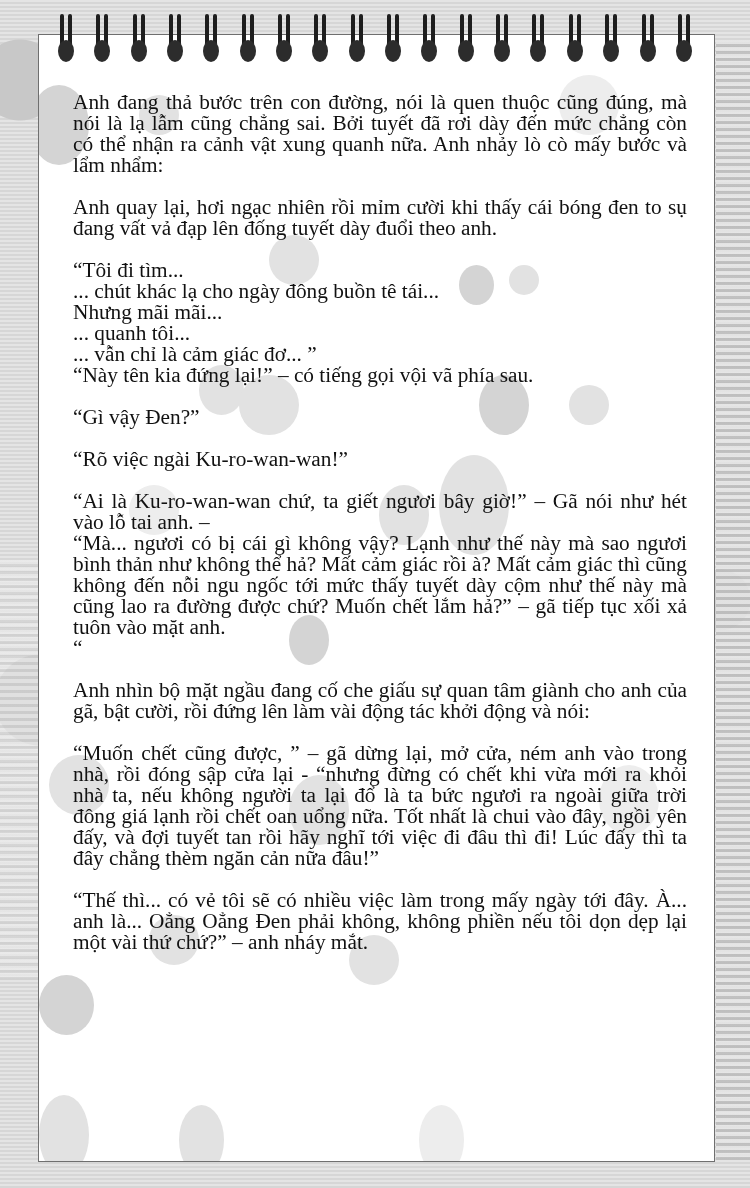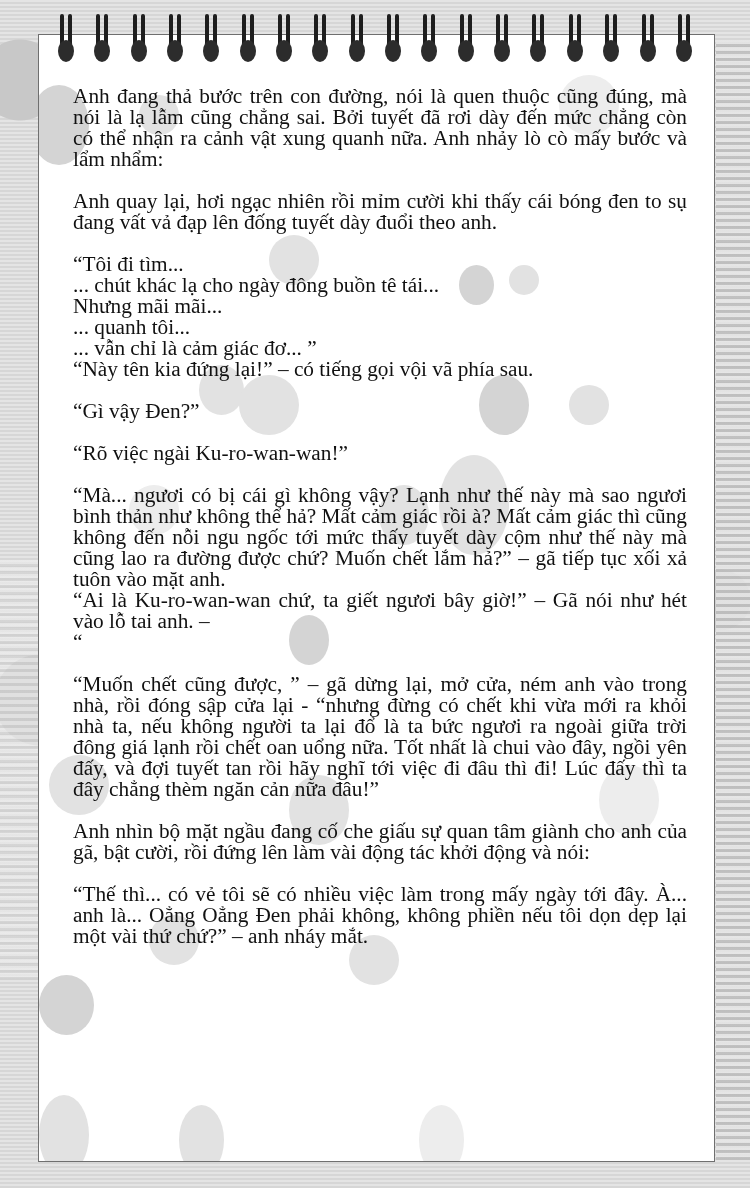--- a/index.html
+++ b/index.html
@@ -34,21 +34,21 @@
     .rings {
       position: absolute; left: 58px; top: 14px; width: 634px; height: 50px;
       display: flex; justify-content: space-between; z-index: 5;
     }
     .ring { position: relative; width: 16px; height: 50px; }
     .ring .prong { position: absolute; top: 0; width: 4px; height: 36px; background: #1e1e1e; border-radius: 2px; }
     .ring .prong.a { left: 2px; }
     .ring .prong.b { left: 10px; }
     .ring .hole { position: absolute; left: 0; top: 26px; width: 16px; height: 22px; border-radius: 50%; background: #2c2c2c; }
     .text {
-      position: absolute; left: 73px; top: 86px; width: 614px;
+      position: absolute; left: 73px; top: 92px; width: 614px;
       font-size: 21.3px; line-height: 21px; color: #111;
       text-align: justify; z-index: 3;
     }
     .text p { margin: 0 0 21px 0; }
     .text .line { display: block; }
   </style>
 </head>
 <body>
 
 <div class="left-strip"></div>
@@ -180,20 +180,20 @@
     <span class="line">“Tôi đi tìm...</span>
     <span class="line">... chút khác lạ cho ngày đông buồn tê tái...</span>
     <span class="line">Nhưng mãi mãi...</span>
     <span class="line">... quanh tôi...</span>
     <span class="line">... vẫn chỉ là cảm giác đơ... ”</span>
     <span class="line">“Này tên kia đứng lại!” – có tiếng gọi vội vã phía sau.</span>
   </p>
   <p>“Gì vậy Đen?”</p>
   <p>“Rõ việc ngài Ku-ro-wan-wan!”</p>
   <p>
+    <span class="line">“Ai là Ku-ro-wan-wan chứ, ta giết ngươi bây giờ!” – Gã nói như hét vào lỗ tai anh. –</span>
     <span class="line">“Mà... ngươi có bị cái gì không vậy? Lạnh như thế này mà sao ngươi bình thản như không thể hả? Mất cảm giác rồi à? Mất cảm giác thì cũng không đến nỗi ngu ngốc tới mức thấy tuyết dày cộm như thế này mà cũng lao ra đường được chứ? Muốn chết lắm hả?” – gã tiếp tục xối xả tuôn vào mặt anh.</span>
-    <span class="line">“Ai là Ku-ro-wan-wan chứ, ta giết ngươi bây giờ!” – Gã nói như hét vào lỗ tai anh. –</span>
     <span class="line">“</span>
   </p>
+  <p>Anh nhìn bộ mặt ngầu đang cố che giấu sự quan tâm giành cho anh của gã, bật cười, rồi đứng lên làm vài động tác khởi động và nói:</p>
   <p>“Muốn chết cũng được, ” – gã dừng lại, mở cửa, ném anh vào trong nhà, rồi đóng sập cửa lại - “nhưng đừng có chết khi vừa mới ra khỏi nhà ta, nếu không người ta lại đổ là ta bức ngươi ra ngoài giữa trời đông giá lạnh rồi chết oan uổng nữa. Tốt nhất là chui vào đây, ngồi yên đấy, và đợi tuyết tan rồi hãy nghĩ tới việc đi đâu thì đi! Lúc đấy thì ta đây chẳng thèm ngăn cản nữa đâu!”</p>
-  <p>Anh nhìn bộ mặt ngầu đang cố che giấu sự quan tâm giành cho anh của gã, bật cười, rồi đứng lên làm vài động tác khởi động và nói:</p>
   <p>“Thế thì... có vẻ tôi sẽ có nhiều việc làm trong mấy ngày tới đây. À... anh là... Oẳng Oẳng Đen phải không, không phiền nếu tôi dọn dẹp lại một vài thứ chứ?” – anh nháy mắt.</p>
 </div>
 
 </body></html>

